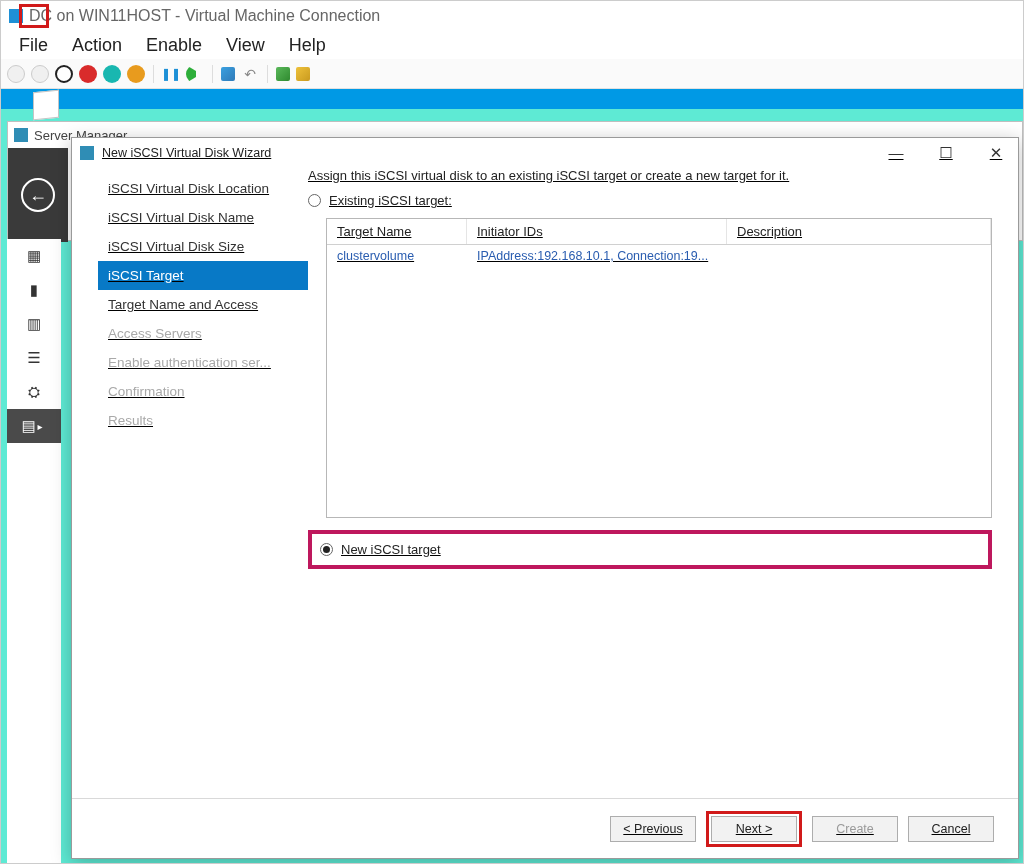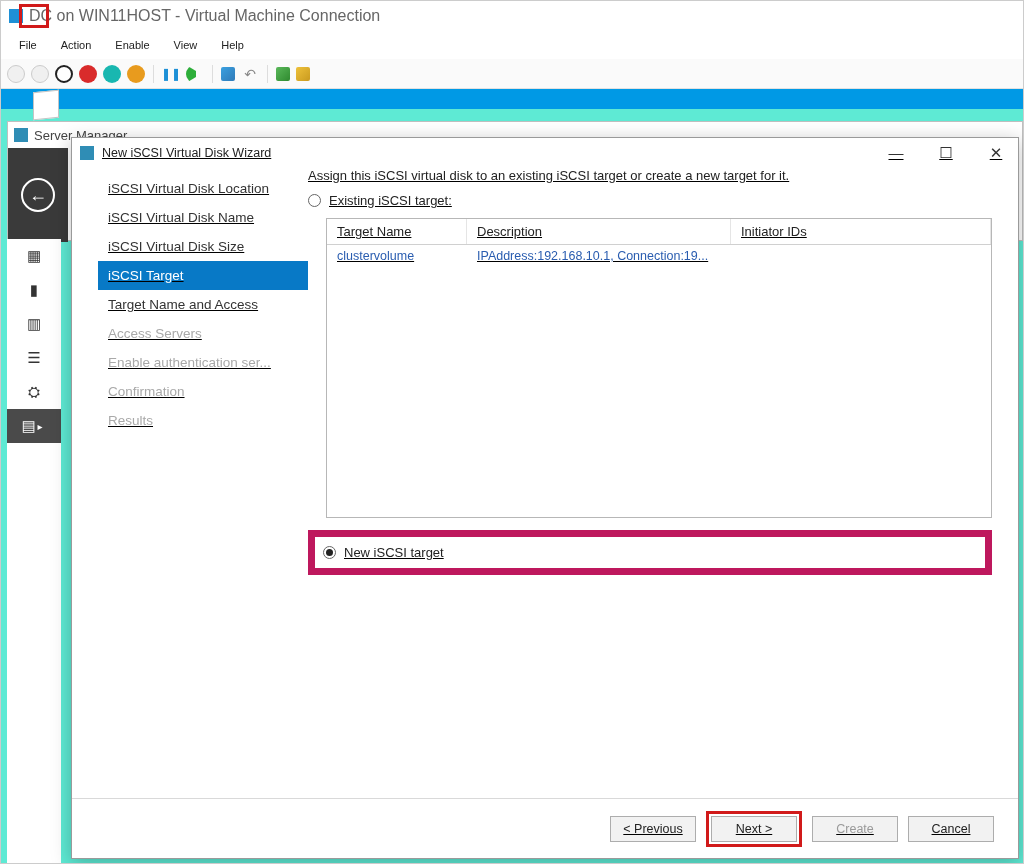--- a/index.html
+++ b/index.html
@@ -3,21 +3,21 @@
 <meta charset="utf-8">
 <style>
 * { box-sizing: border-box; margin: 0; padding: 0; font-family: "Segoe UI", Tahoma, sans-serif; }
 html, body { width: 1024px; height: 864px; overflow: hidden; background: #fff; }
 
 
 .vm-window { width: 1024px; height: 864px; display: flex; flex-direction: column; border: 1px solid #ccc; }
 .vm-titlebar { height: 30px; display: flex; align-items: center; padding: 12px 8px; background: #fff; color: #666; font-size: 16px; gap: 6px; }
 .vm-titlebar .icon-vm { width: 14px; height: 14px; background: #1e90d6; display: inline-block; }
 .red-box-1 { position: absolute; left: 19px; top: 4px; width: 30px; height: 24px; border: 3px solid #d11a1a; pointer-events: none; }
-.vm-menubar { height: 28px; display: flex; align-items: center; gap: 4px; padding-left: 8px; font-size: 11px; color: #222; }
+.vm-menubar { height: 28px; display: flex; align-items: center; gap: 4px; padding-left: 8px; font-size: 18px; color: #222; }
 .vm-menubar .menu-item { padding: 4px 10px; cursor: default; }
 .vm-toolbar { height: 30px; display: flex; align-items: center; gap: 6px; padding-left: 6px; border-bottom: 1px solid #e1e1e1; background: #fafafa; }
 .vm-toolbar .tb-btn { width: 18px; height: 18px; border-radius: 50%; display: inline-flex; align-items: center; justify-content: center; }
 .vm-toolbar .sep { width: 1px; height: 18px; background: #ddd; margin: 0 2px; }
 .tb-gray { background: #f0f0f0; border:1px solid #ccc; }
 .tb-stop { background:#fff; border:2px solid #222; }
 .tb-red  { background:#d92b2b; }
 .tb-teal { background:#19b7b0; }
 .tb-orange{ background:#e89b1e; }
 .tb-pause{ color:#1e90d6; font-size:12px; }
@@ -62,21 +62,21 @@
 .intro { margin-bottom:10px; }
 .radio-row { display:flex; align-items:center; gap:8px; margin-bottom:6px; }
 .radio { width:13px;height:13px;border:1px solid #666;border-radius:50%;display:inline-flex;align-items:center;justify-content:center; }
 .radio.selected::after{ content:""; width:7px;height:7px;background:#222;border-radius:50%; }
 .grid { border:1px solid #b7b7b7; height:300px; margin:4px 0 12px 18px; background:#fff; }
 .grid-head{ display:flex; background:#fff; border-bottom:1px solid #d0d0d0; font-size:13px; color:#222; }
 .grid-head .col{ padding:5px 10px; border-right:1px solid #e5e5e5; }
 .col.c1{ width:140px;} .col.c2{ width:260px;} .col.c3{ flex:1;}
 .grid-row{ display:flex; font-size:12.5px; color:#2a5db0; }
 .grid-row .col{ padding:4px 10px; }
-.new-target-box { display:inline-flex; align-items:center; gap:8px; padding:8px 41px 8px 8px; border:7px solid #be185d; }
+.new-target-box { display:inline-flex; align-items:center; gap:8px; padding:8px 41px 8px 8px; border:4px solid #be185d; }
 .wiz-footer { height:60px; border-top:1px solid #d9d9d9; display:flex; align-items:center; justify-content:flex-end; gap:10px; padding-right:24px; }
 .wiz-footer button{ width:86px; height:26px; font-size:12.5px; background:#f2f2f2; border:1px solid #adadad; color:#222; cursor:default; }
 .wiz-footer button:disabled{ color:#9a9a9a; }
 .next-highlight{ display:inline-flex; border:3px solid #d11a1a; padding:2px; }
 .next-highlight button{ margin:0; }
 </style>
 </head>
 <body>
 
 <div class="vm-window">
@@ -171,22 +171,22 @@
           <div class="intro">Assign this iSCSI virtual disk to an existing iSCSI target or create a new target for it.</div>
 
           <div class="radio-row">
             <span class="radio"></span>
             <span>Existing iSCSI target:</span>
           </div>
 
           <div class="grid">
             <div class="grid-head">
               <div class="col c1">Target Name</div>
+              <div class="col c2">Initiator IDs</div>
               <div class="col c3">Description</div>
-              <div class="col c2">Initiator IDs</div>
             </div>
             <div class="grid-row">
               <div class="col c1">clustervolume</div>
               <div class="col c2">IPAddress:192.168.10.1, Connection:19...</div>
               <div class="col c3"></div>
             </div>
           </div>
 
           <div class="new-target-box">
             <span class="radio selected"></span>

